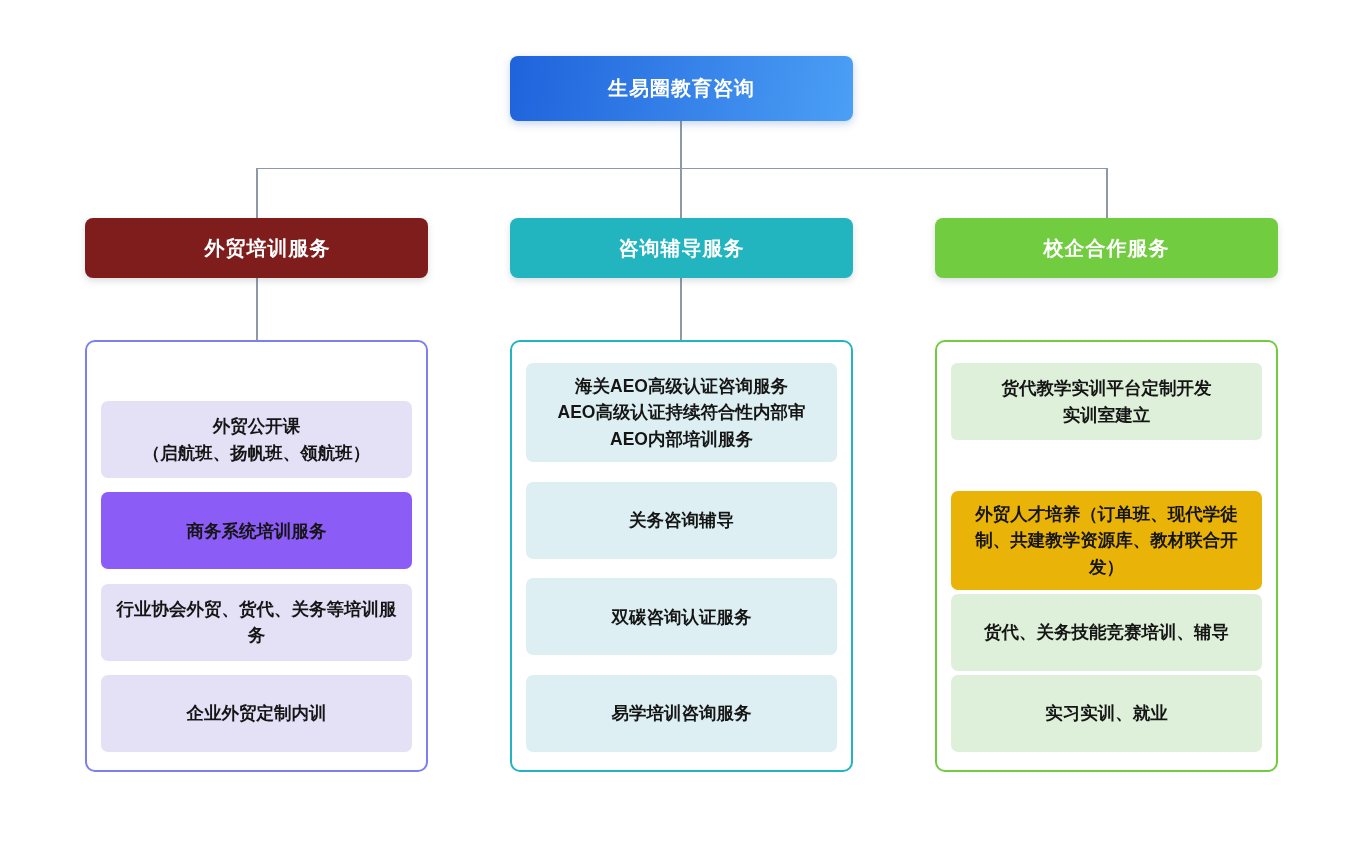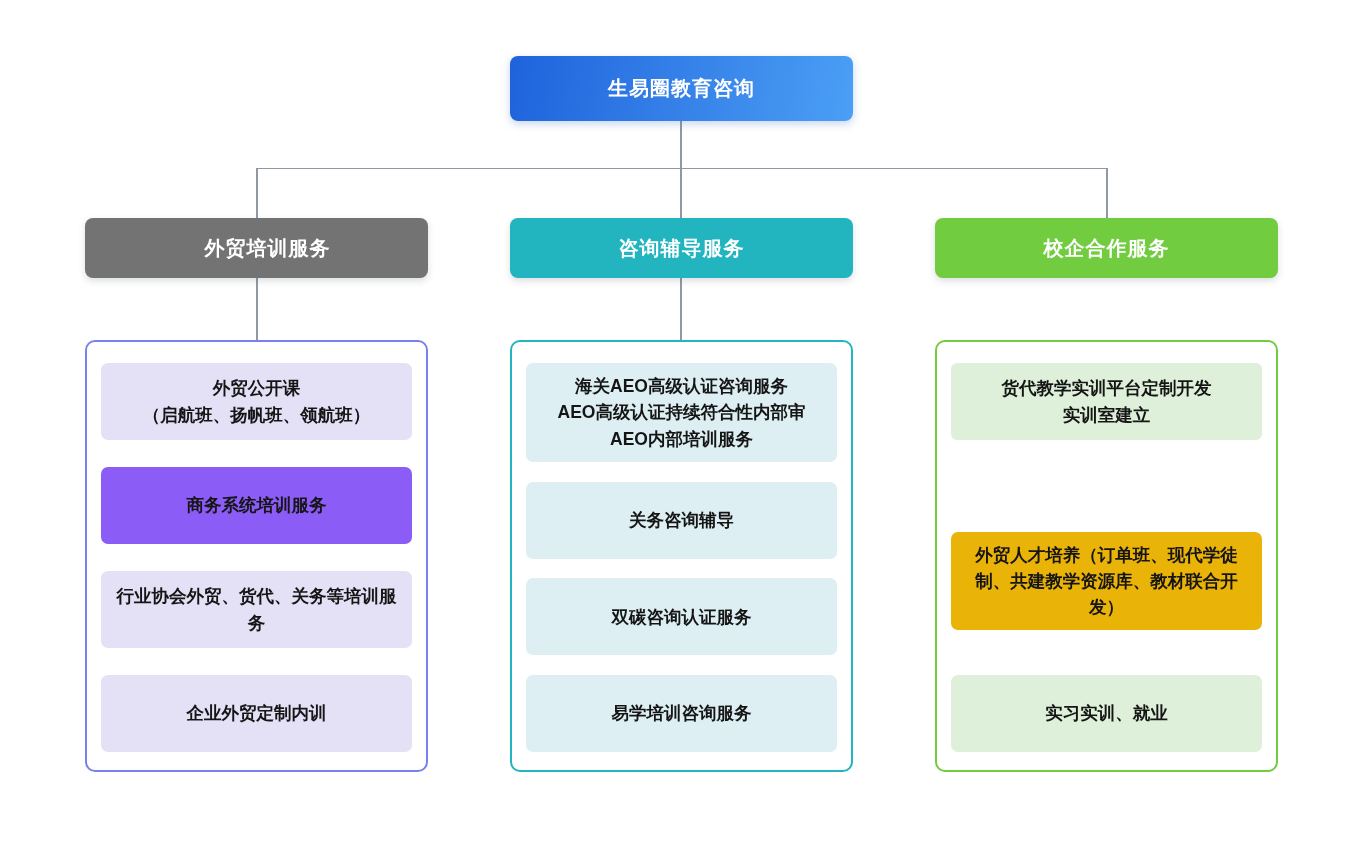--- a/index.html
+++ b/index.html
@@ -62,25 +62,25 @@
   <div class="line v-drop-3"></div>
   <div class="line v-branch-1"></div>
   <div class="line v-branch-2"></div>
 
   <div class="root-node" id="root-node" style="background: linear-gradient(100deg, rgb(31, 99, 220), rgb(75, 159, 245)); color: rgb(255, 255, 255);">
     <span>生易圈教育咨询</span>
   </div>
 
   <div id="branches">
     <div>
-      <div class="branch-header pos-0" style="background: #737373; padding-left: 22px;">
+      <div class="branch-header pos-0" style="background: #7f1d1d; padding-left: 22px;">
         <span class="branch-title">外贸培训服务</span>
       </div>
       <div class="branch-box pos-0" style="border-color: rgb(124, 128, 238);">
-          <div class="leaf-item" style="background: rgb(228, 225, 247);">
+          <div class="leaf-item" style="background: rgb(228, 225, 247); margin-top: 38px;">
             <span>外贸公开课<br>（启航班、扬帆班、领航班）</span>
           </div>
           <div class="leaf-item" style="background: #8b5cf6;">
             <span>商务系统培训服务</span>
           </div>
           <div class="leaf-item" style="background: rgb(228, 225, 247);">
             <span>行业协会外贸、货代、关务等培训服务</span>
           </div>
           <div class="leaf-item" style="background: rgb(228, 225, 247);">
             <span>企业外贸定制内训</span>
@@ -113,19 +113,22 @@
         <span class="branch-title">校企合作服务</span>
       </div>
       <div class="branch-box pos-2" style="border-color: rgb(114, 204, 64);">
           <div class="leaf-item" style="background: rgb(222, 240, 217); border-radius: 6px;">
             <span>货代教学实训平台定制开发<br>实训室建立</span>
           </div>
           <div class="leaf-item" style="background: #eab308; margin-top: 47px;">
             <span>外贸人才培养（订单班、现代学徒制、共建教学资源库、教材联合开发）</span>
           </div>
           <div class="leaf-item" style="background: rgb(222, 240, 217);">
+            <span>货代、关务技能竞赛培训、辅导</span>
+          </div>
+          <div class="leaf-item" style="background: rgb(222, 240, 217);">
             <span>实习实训、就业</span>
           </div>
         </div>
     </div>
   </div>
 
 </div>
 
 </body></html>

